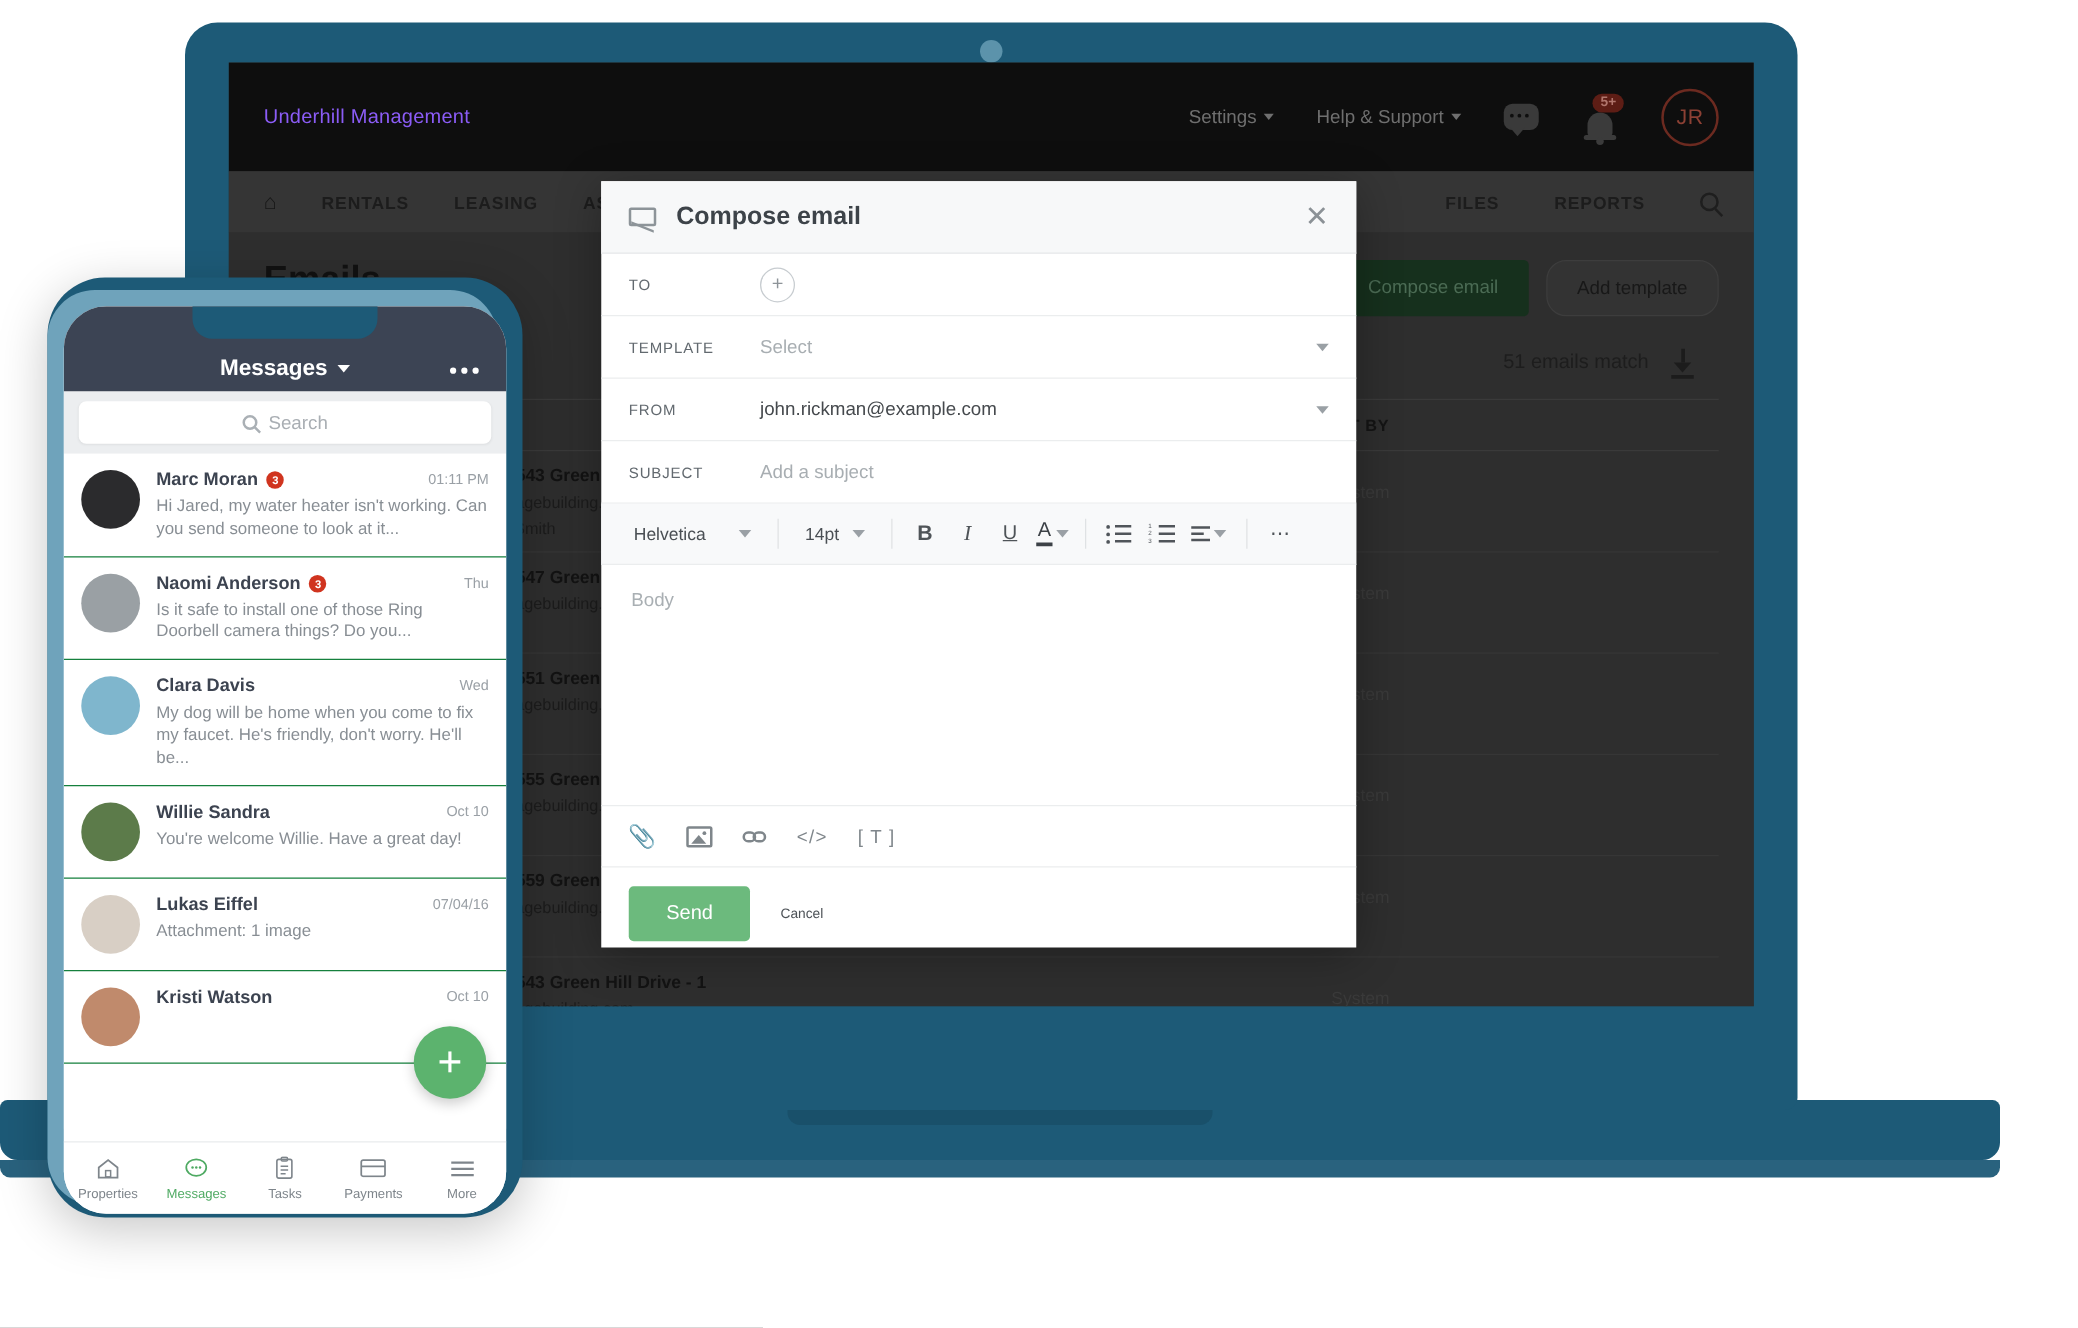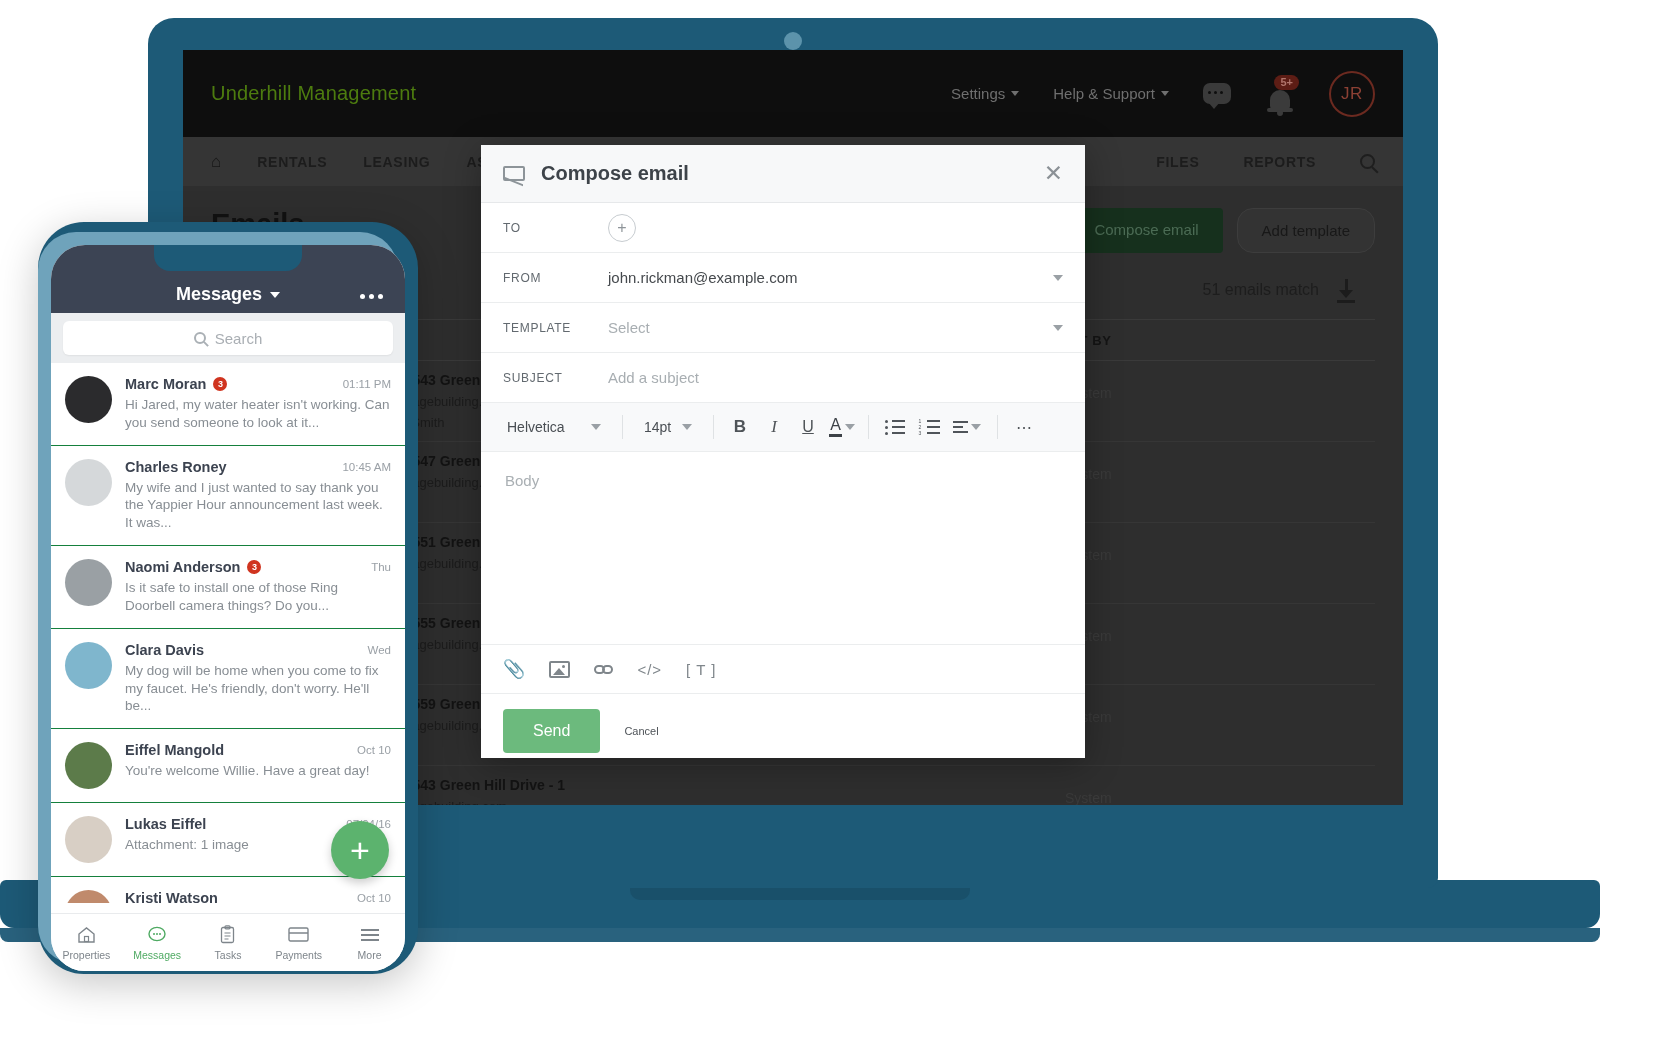--- a/index.html
+++ b/index.html
@@ -41,21 +41,21 @@
   #laptop-foot {
     position: absolute; left: 0px; top: 928px; width: 1600px; height: 14px;
     background: #1d5a77; border-radius: 0 0 8px 8px; opacity: .95;
   }
 
   
   .app-topbar {
     height: 87px; background: #0e0e0e; position: relative;
     display: flex; align-items: center; padding: 0 28px;
   }
-  .app-brand { color: #4d7c0f; font-size: 20px; letter-spacing: .2px; }
+  .app-brand { color: #8b5cf6; font-size: 16px; letter-spacing: .2px; }
   .topbar-right {
     margin-left: auto; display: flex; align-items: center; gap: 34px;
   }
   .topbar-link { color: #6f6f6f; font-size: 15px; display: flex; align-items: center; gap: 6px; }
   .caret { display:inline-block; width:0;height:0;border-left:4px solid transparent;border-right:4px solid transparent;border-top:5px solid #6f6f6f; }
   .chat-bubble {
     width: 28px; height: 21px; border-radius: 7px; background: #3a3a3a; position: relative;
   }
   .chat-bubble:after{content:"";position:absolute;left:5px;bottom:-5px;border-left:6px solid transparent;border-right:6px solid transparent;border-top:7px solid #3a3a3a;}
   .chat-dots{position:absolute;top:8px;left:5px;display:flex;gap:3px;}
@@ -360,28 +360,28 @@
       <span class="modal-title">Compose email</span>
       <span class="modal-close">✕</span>
     </div>
 
     <div class="field-row">
       <span class="field-label">TO</span>
       <span class="plus-btn">+</span>
     </div>
 
     <div class="field-row">
+      <span class="field-label">TEMPLATE</span>
+      <span class="field-value placeholder">Select</span>
+      <span class="field-caret"></span>
+    </div>
+
+    <div class="field-row">
       <span class="field-label">FROM</span>
       <span class="field-value">john.rickman@example.com</span>
-      <span class="field-caret"></span>
-    </div>
-
-    <div class="field-row">
-      <span class="field-label">TEMPLATE</span>
-      <span class="field-value placeholder">Select</span>
       <span class="field-caret"></span>
     </div>
 
     <div class="field-row">
       <span class="field-label">SUBJECT</span>
       <span class="field-value placeholder">Add a subject</span>
     </div>
 
     <div class="fmt-bar">
       <div class="fmt-select" style="width:118px">
@@ -500,30 +500,20 @@
             <div class="msg-body">
               <div class="msg-top">
                 <span class="msg-name">Marc Moran</span>
                 <span class="msg-badge">3</span>
                 <span class="msg-time">01:11 PM</span>
               </div>
               <div class="msg-prev">Hi Jared, my water heater isn't working. Can you send someone to look at it...</div>
             </div>
           </div>
           <div class="msg">
-            <div class="msg-av" style="background:#d5d8da"></div>
-            <div class="msg-body">
-              <div class="msg-top">
-                <span class="msg-name">Charles Roney</span>
-                <span class="msg-time">10:45 AM</span>
-              </div>
-              <div class="msg-prev">My wife and I just wanted to say thank you the Yappier Hour announcement last week. It was...</div>
-            </div>
-          </div>
-          <div class="msg">
             <div class="msg-av" style="background:#9aa0a4"></div>
             <div class="msg-body">
               <div class="msg-top">
                 <span class="msg-name">Naomi Anderson</span>
                 <span class="msg-badge">3</span>
                 <span class="msg-time">Thu</span>
               </div>
               <div class="msg-prev">Is it safe to install one of those Ring Doorbell camera things? Do you...</div>
             </div>
           </div>
@@ -534,21 +524,21 @@
                 <span class="msg-name">Clara Davis</span>
                 <span class="msg-time">Wed</span>
               </div>
               <div class="msg-prev">My dog will be home when you come to fix my faucet. He's friendly, don't worry. He'll be...</div>
             </div>
           </div>
           <div class="msg">
             <div class="msg-av" style="background:#5c7b4a"></div>
             <div class="msg-body">
               <div class="msg-top">
-                <span class="msg-name">Eiffel Mangold</span>
+                <span class="msg-name">Willie Sandra</span>
                 <span class="msg-time">Oct 10</span>
               </div>
               <div class="msg-prev">You're welcome Willie. Have a great day!</div>
             </div>
           </div>
           <div class="msg">
             <div class="msg-av" style="background:#d8cfc5"></div>
             <div class="msg-body">
               <div class="msg-top">
                 <span class="msg-name">Lukas Eiffel</span>

